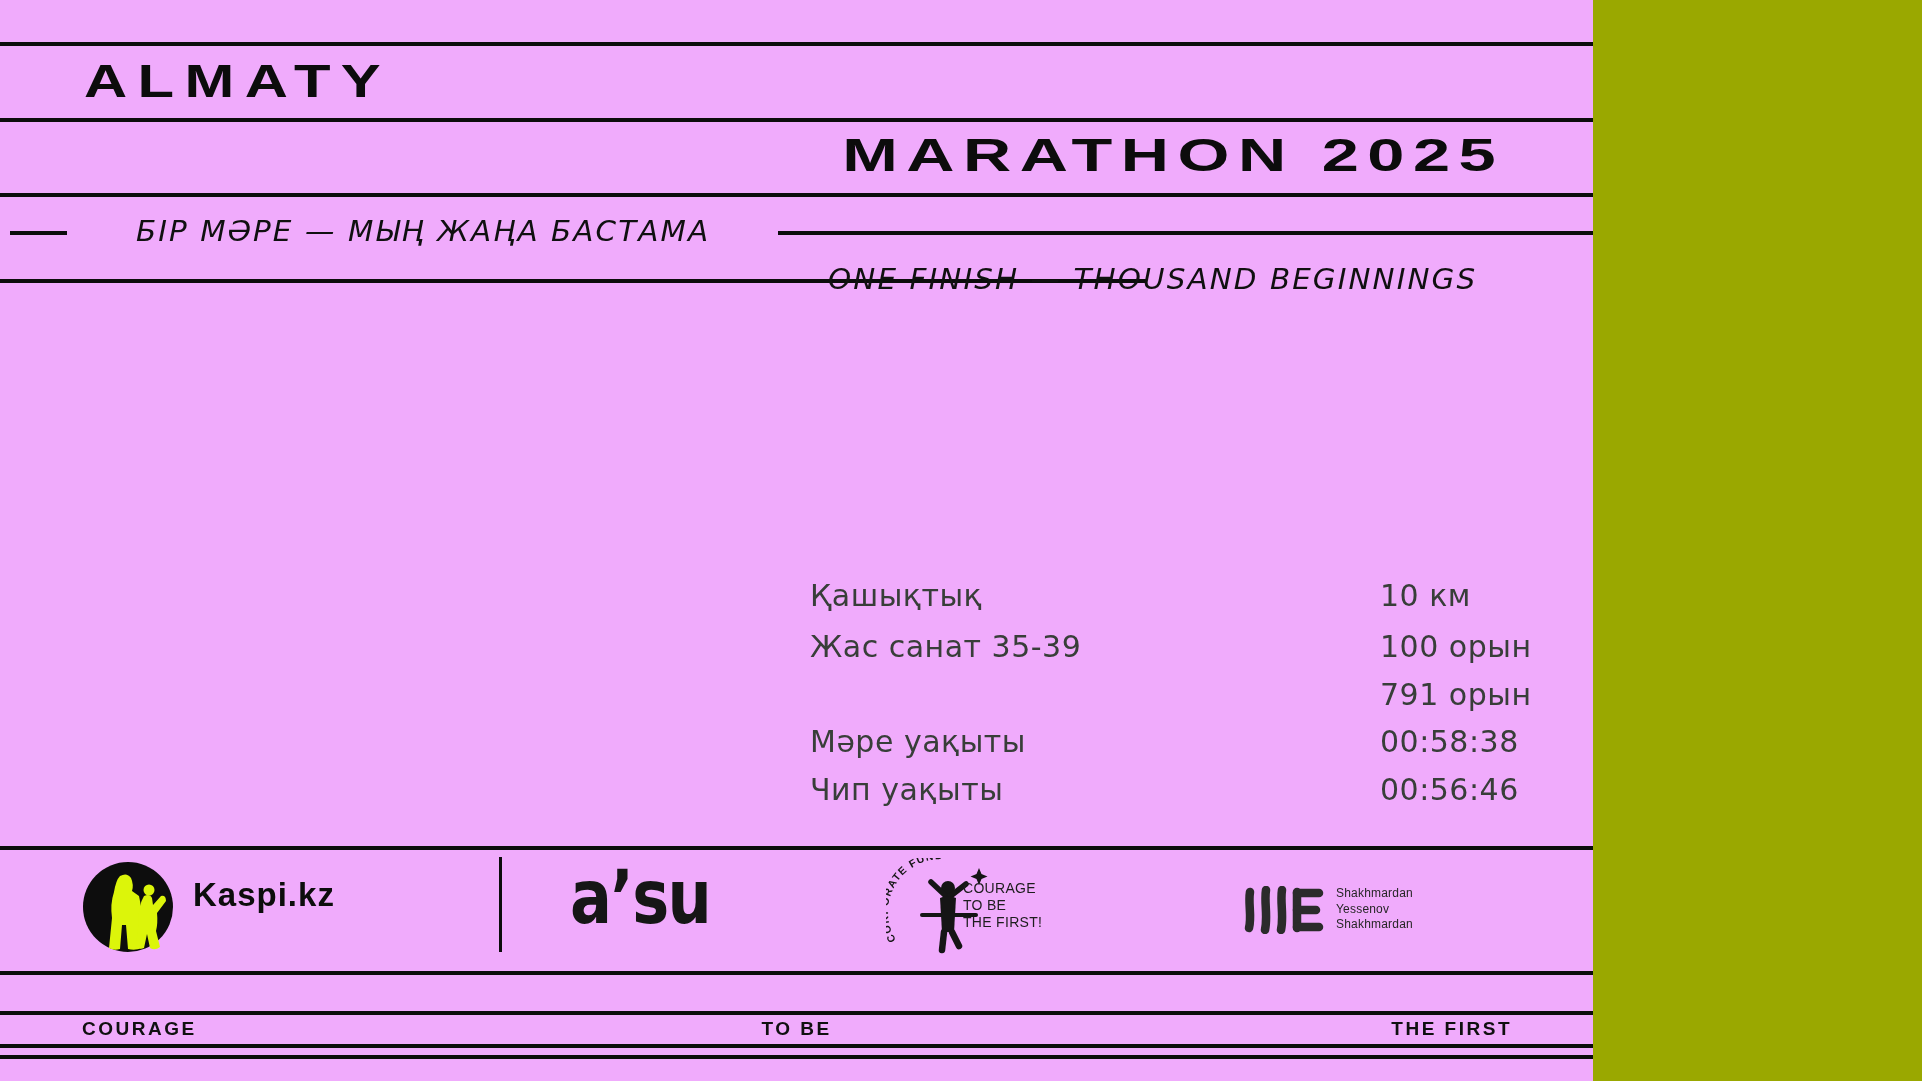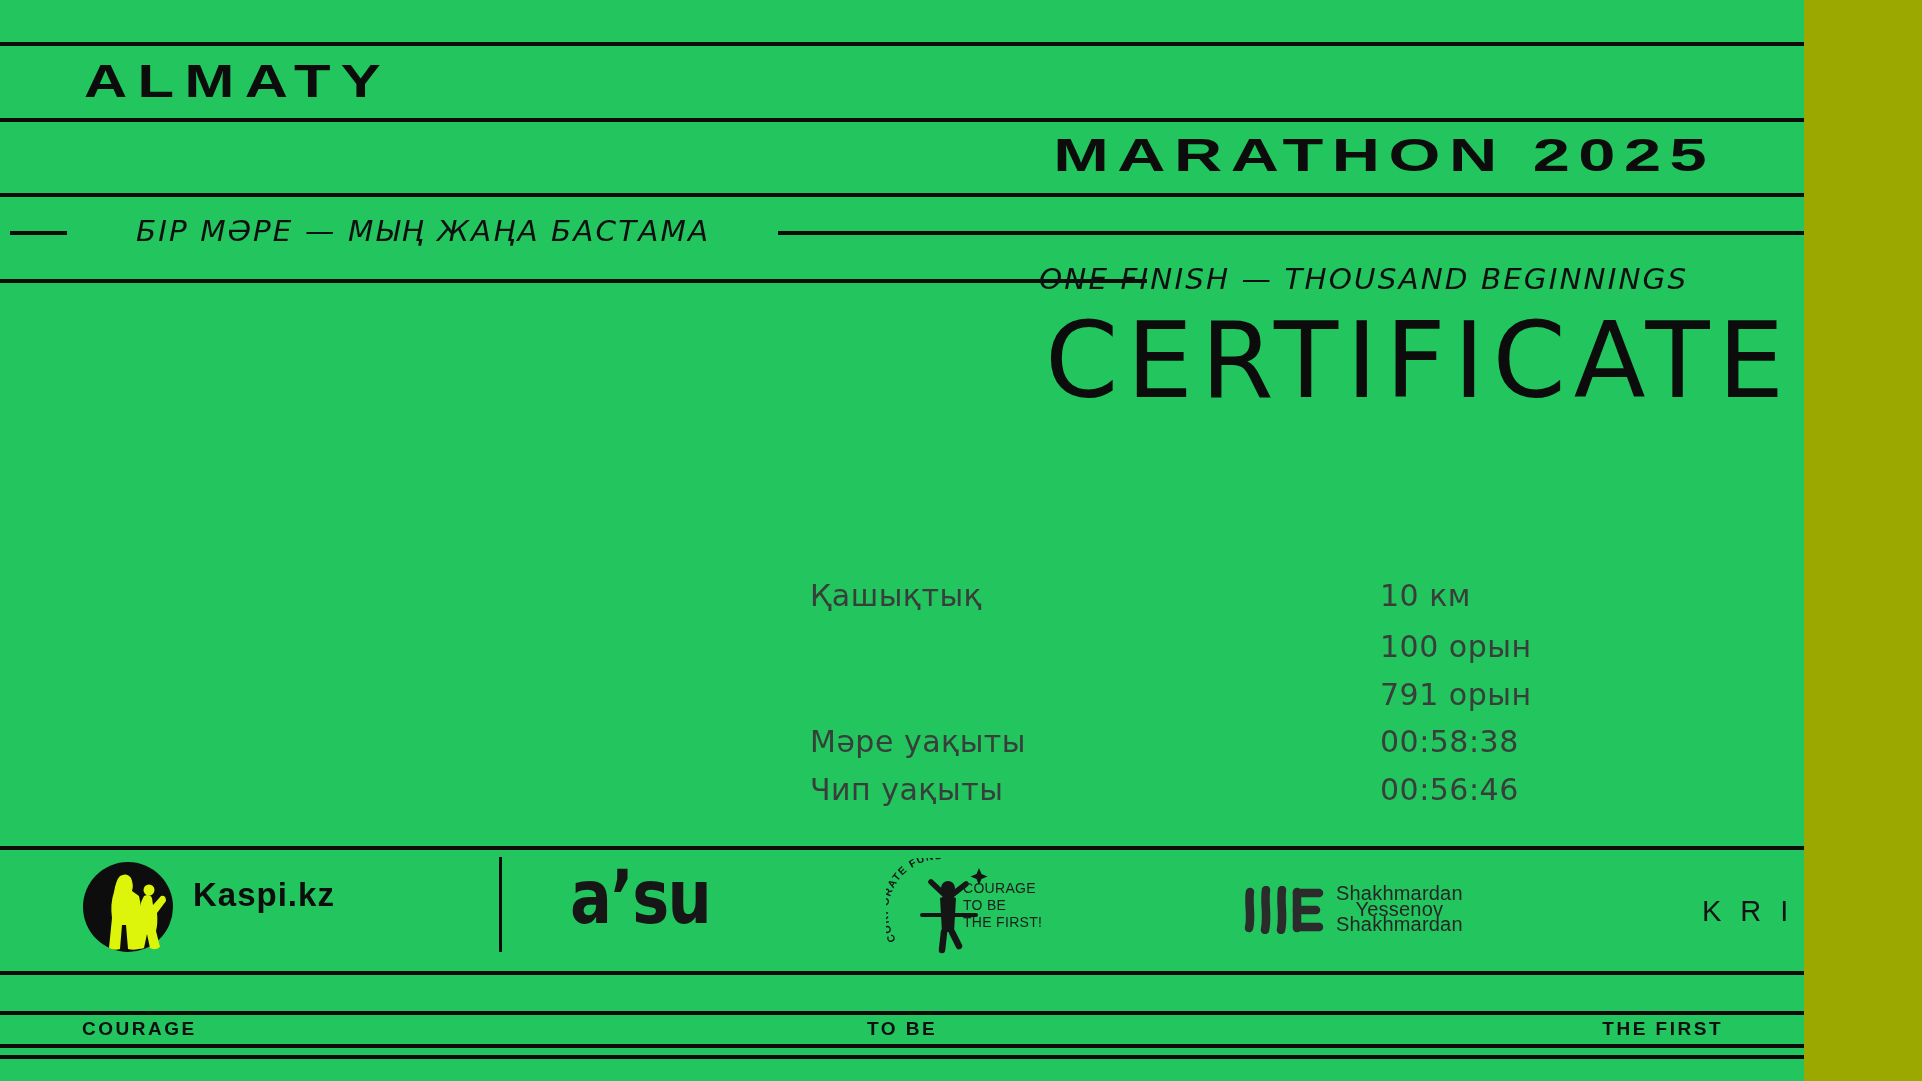--- a/index.html
+++ b/index.html
@@ -1,18 +1,18 @@
 <!DOCTYPE html>
 <html><head>
 <meta charset="utf-8">
 <style>
   html,body{margin:0;padding:0;background:#9aa800;}
   #cert{
-    position:relative;width:1804px;height:1081px;overflow:hidden;
-    background:#22c55e;
+    position:relative;width:1593px;height:1081px;overflow:hidden;
+    background:#f0abfc;
     font-family:"Liberation Sans",sans-serif;color:#0C0C0C;
   }
   .hline{position:absolute;height:4px;background:#0C0C0C;}
   .vline{position:absolute;width:4px;background:#0C0C0C;}
 
   .almaty{
     position:absolute;left:84px;top:54px;font-size:46px;font-weight:700;
     letter-spacing:8px;transform:scaleX(1.3);transform-origin:left top;
     white-space:nowrap;
   }
@@ -55,22 +55,22 @@
   .asu{
     position:absolute;left:570px;top:860px;font-size:74px;font-weight:700;
     letter-spacing:-2px;color:#161616;transform:scaleX(0.84);transform-origin:left top;
     font-family:"DejaVu Sans","Liberation Sans",sans-serif;white-space:nowrap;line-height:1;
   }
   .courage-lines{
     position:absolute;left:963px;top:880px;font-size:14px;line-height:17px;
     color:#1d1d1d;letter-spacing:0.3px;
   }
   .yf-text{
-    position:absolute;left:1336px;top:886px;font-size:20px;line-height:15.5px;
-    color:#262626;letter-spacing:0.2px;text-align:center;
+    position:absolute;left:1336px;top:886px;font-size:12px;line-height:15.5px;
+    color:#262626;letter-spacing:0.2px;
   }
   .krida{
     position:absolute;left:1658px;top:895px;font-size:29px;font-weight:400;
     letter-spacing:19px;color:#141414;white-space:nowrap;margin-left:44px;
   }
   .strip{
     position:absolute;top:1018px;font-size:19px;font-weight:700;
     letter-spacing:2.5px;color:#101010;white-space:nowrap;
   }
   .strip-left{left:82px;}
@@ -91,25 +91,25 @@
   <div class="marathon">MARATHON 2025</div>
 
   <div class="hline" style="left:10px;top:231px;width:57px;"></div>
   <div class="slogan slogan-kz">БІР МӘРЕ — МЫҢ ЖАҢА БАСТАМА</div>
   <div class="hline" style="left:778px;top:231px;width:1144px;"></div>
 
   <div class="hline" style="left:0;top:279px;width:1147px;"></div>
   <div class="slogan slogan-en">ONE FINISH — THOUSAND BEGINNINGS</div>
   <div class="hline" style="left:1830px;top:279px;width:62px;"></div>
 
-  <div class="certificate">CERTIFICATE</div>
 
 
   <div class="rlabel r0">Қашықтық</div>
   <div class="rvalue r0">10 км</div>
+  <div class="rlabel r1">Жас санат 35-39</div>
   <div class="rvalue r1">100 орын</div>
   <div class="rvalue r2">791 орын</div>
   <div class="rlabel r3">Мәре уақыты</div>
   <div class="rvalue r3">00:58:38</div>
   <div class="rlabel r4">Чип уақыты</div>
   <div class="rvalue r4">00:56:46</div>
 
   <div class="hline" style="left:0;top:846px;width:1922px;"></div>
   <div class="hline" style="left:0;top:971px;width:1922px;"></div>
 

